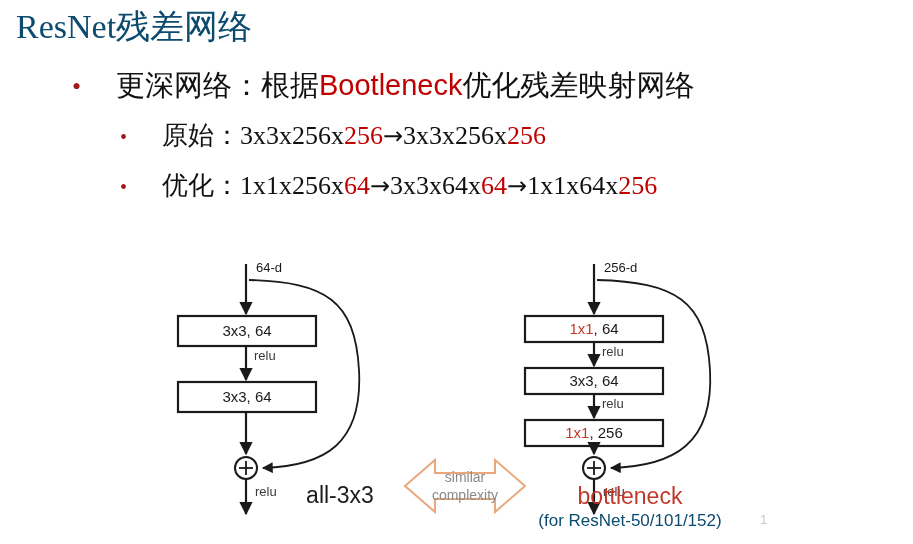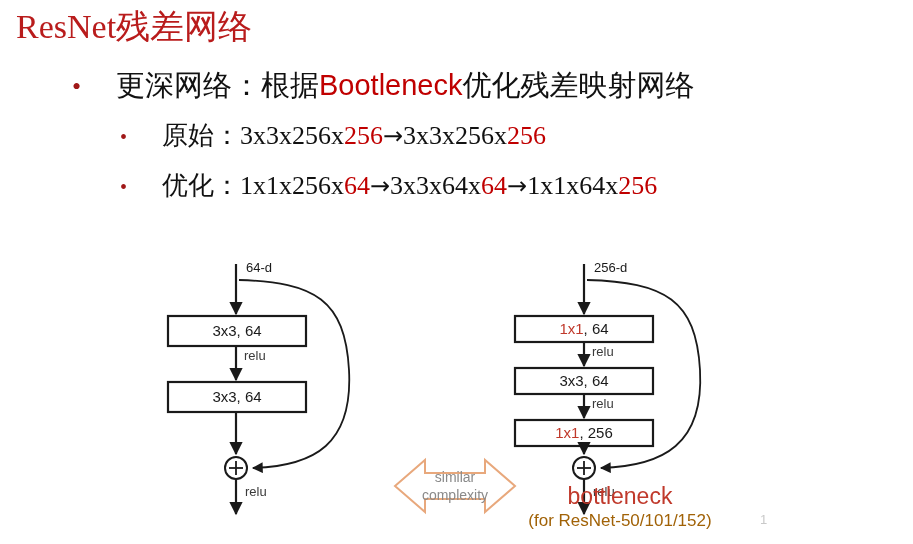--- a/index.html
+++ b/index.html
@@ -22,21 +22,21 @@
   }
 
   
   .slide-title {
     position: absolute;
     left: 16px;
     top: 6px;
     font-family: "Liberation Serif", "DejaVu Serif", serif;
     font-size: 34px;
     line-height: 42px;
-    color: #b91c1c;
+    color: #0c4a6e;
     white-space: nowrap;
     letter-spacing: 0px;
   }
 
   
   .bullet-l1 {
     position: absolute;
     left: 72px;
     top: 66px;
     display: flex;
@@ -81,21 +81,21 @@
   }
   #bullet-orig { top: 120px; }
   #bullet-opt  { top: 170px; }
 
   .red { color: #c00000; }
   .arrowglyph { font-family: "DejaVu Sans", sans-serif; font-size: 24px; }
 
   
   .figure {
     position: absolute;
-    left: 140px;
+    left: 150px;
     top: 248px;
     width: 630px;
     height: 296px;
   }
   .figure svg { display: block; }
 
   .fig-caption-left {
     position: absolute;
     left: 100px;
     top: 234px;
@@ -116,21 +116,21 @@
     color: #c0392b;
   }
   .fig-subcaption-right {
     position: absolute;
     left: 340px;
     top: 263px;
     width: 280px;
     text-align: center;
     font-family: "Liberation Sans", "DejaVu Sans", sans-serif;
     font-size: 17px;
-    color: #a16207;
+    color: #0c4a6e;
     white-space: nowrap;
   }
   .page-mark {
     position: absolute;
     left: 760px;
     top: 512px;
     font-family: "Liberation Sans", "DejaVu Sans", sans-serif;
     font-size: 13px;
     color: #c9c9c9;
   }
@@ -236,19 +236,20 @@
 
         <circle cx="444" cy="220" r="11" fill="#ffffff" stroke="#1a1a1a" stroke-width="2"></circle>
         <line x1="437" y1="220" x2="451" y2="220" stroke="#1a1a1a" stroke-width="1.8"></line>
         <line x1="444" y1="213" x2="444" y2="227" stroke="#1a1a1a" stroke-width="1.8"></line>
 
         <line x1="444" y1="231" x2="444" y2="266" stroke="#1a1a1a" stroke-width="2.2" marker-end="url(#ah)"></line>
         <text x="453" y="248" font-family="Liberation Sans, DejaVu Sans, sans-serif" font-size="13" fill="#3a3a3a">relu</text>
       </g>
     </svg>
 
+    <div class="fig-caption-left">all-3x3</div>
     <div class="fig-caption-right">bottleneck</div>
     <div class="fig-subcaption-right">(for ResNet-50/101/152)</div>
   </div>
 
   <div class="page-mark">1</div>
 
 </div>
 
 </body></html>

